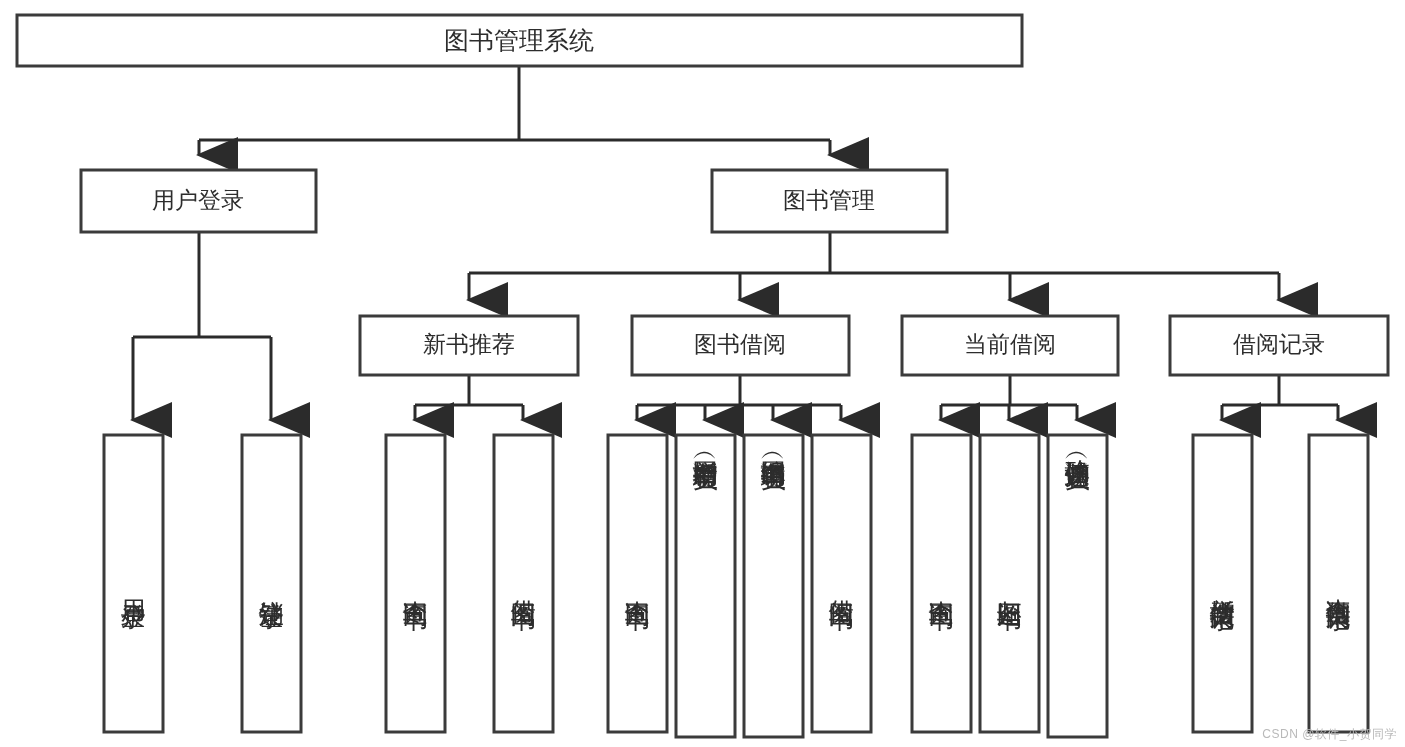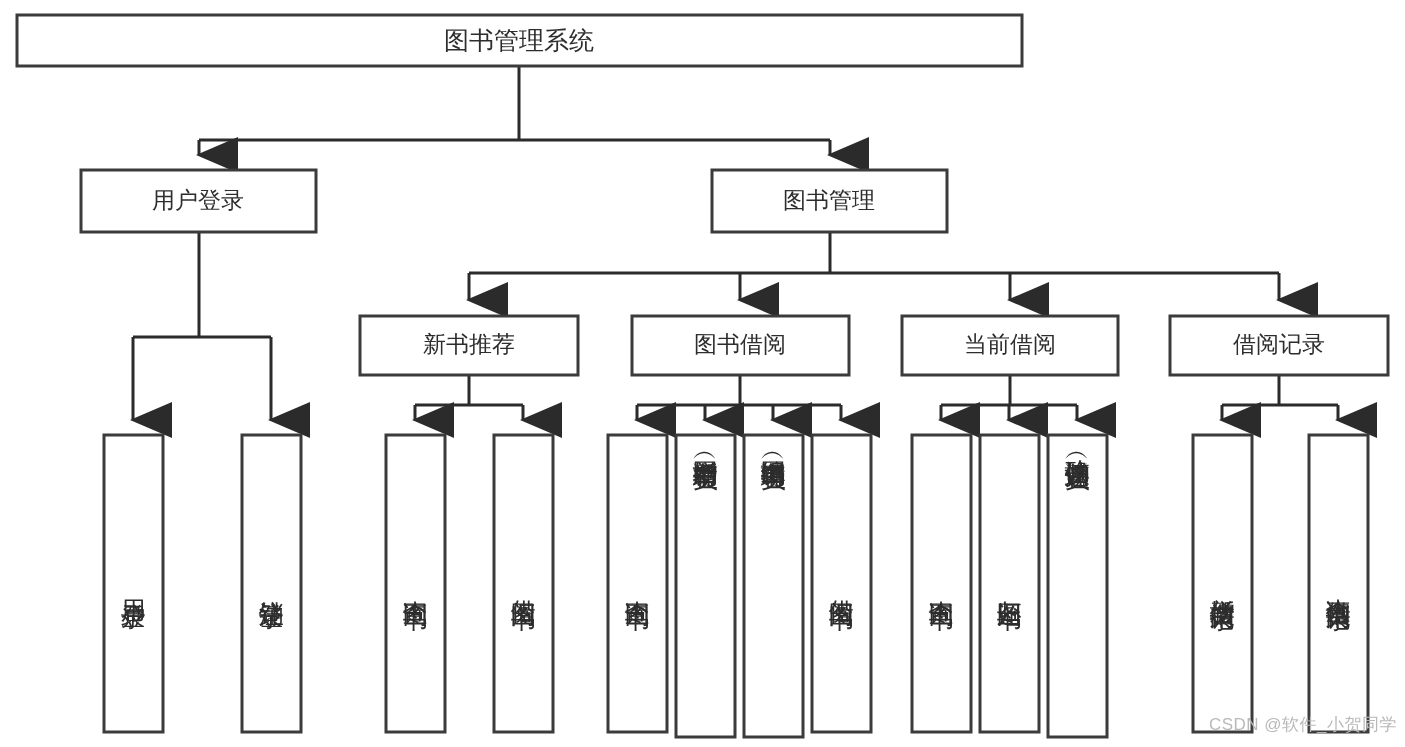--- a/index.html
+++ b/index.html
@@ -17,22 +17,22 @@
     text-anchor:middle;
     dominant-baseline:middle;
   }
   .lvl0-label{font-size:25px;}
   .lvl1-label{font-size:23px;}
   .lvl2-label{font-size:23px;}
   .connector{stroke:#2b2b2b;stroke-width:3;fill:none;}
   .arrow-head{fill:#2b2b2b;stroke:none;}
   .watermark{
     position:absolute;
-    right:8px;bottom:11px;
-    font-size:17px;
+    right:8px;bottom:4px;
+    font-size:12px;
     color:#b9b9b9;
     font-family:"Liberation Sans","DejaVu Sans",sans-serif;
     letter-spacing:0.5px;
     white-space:nowrap;
     pointer-events:none;
   }
 </style>
 </head>
 <body>
 

